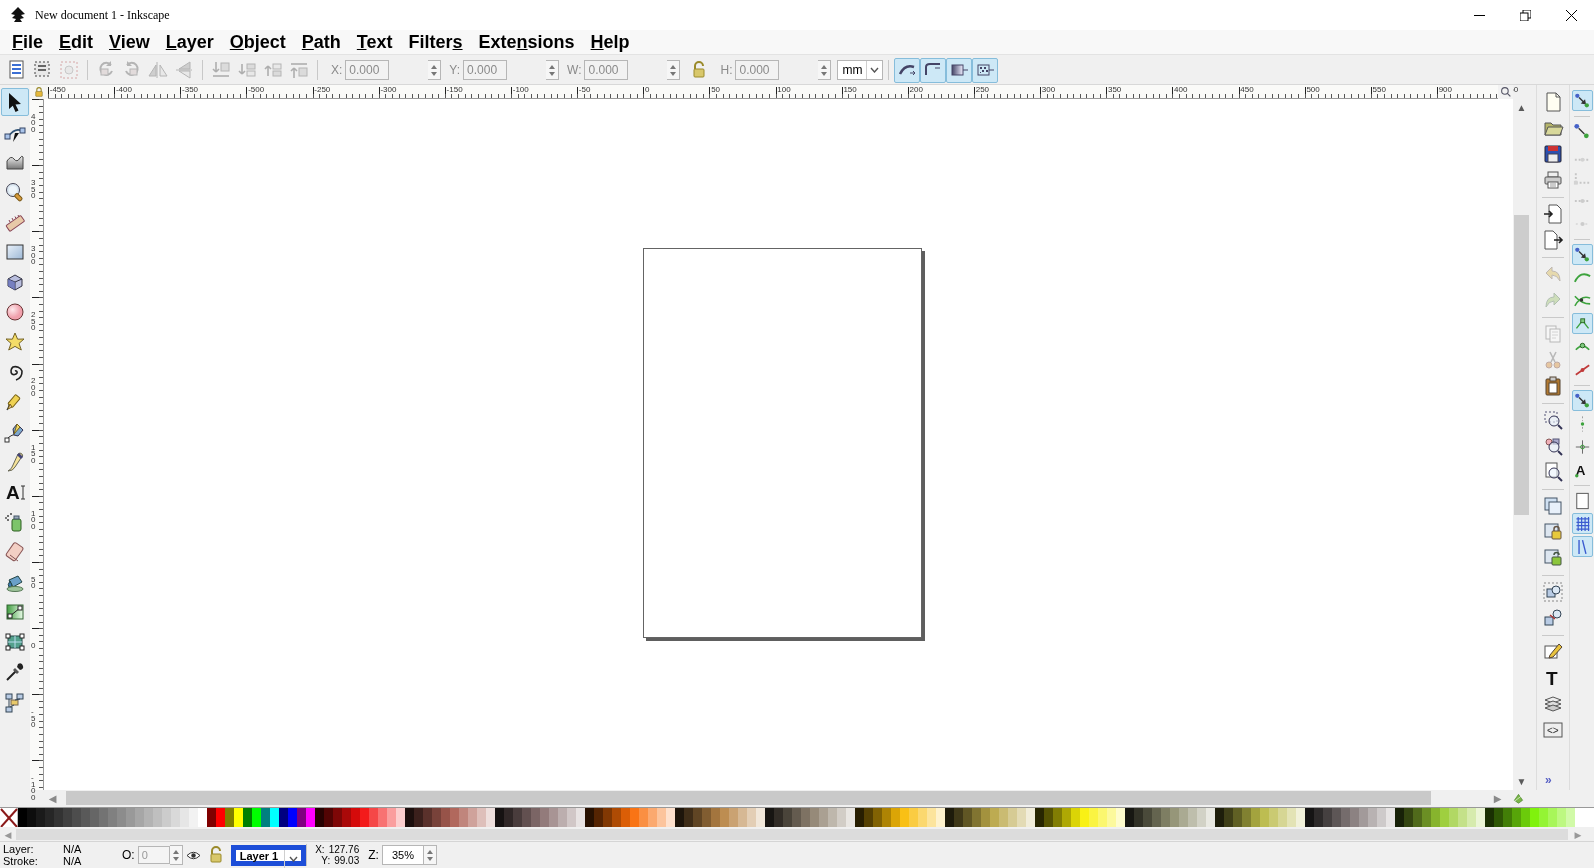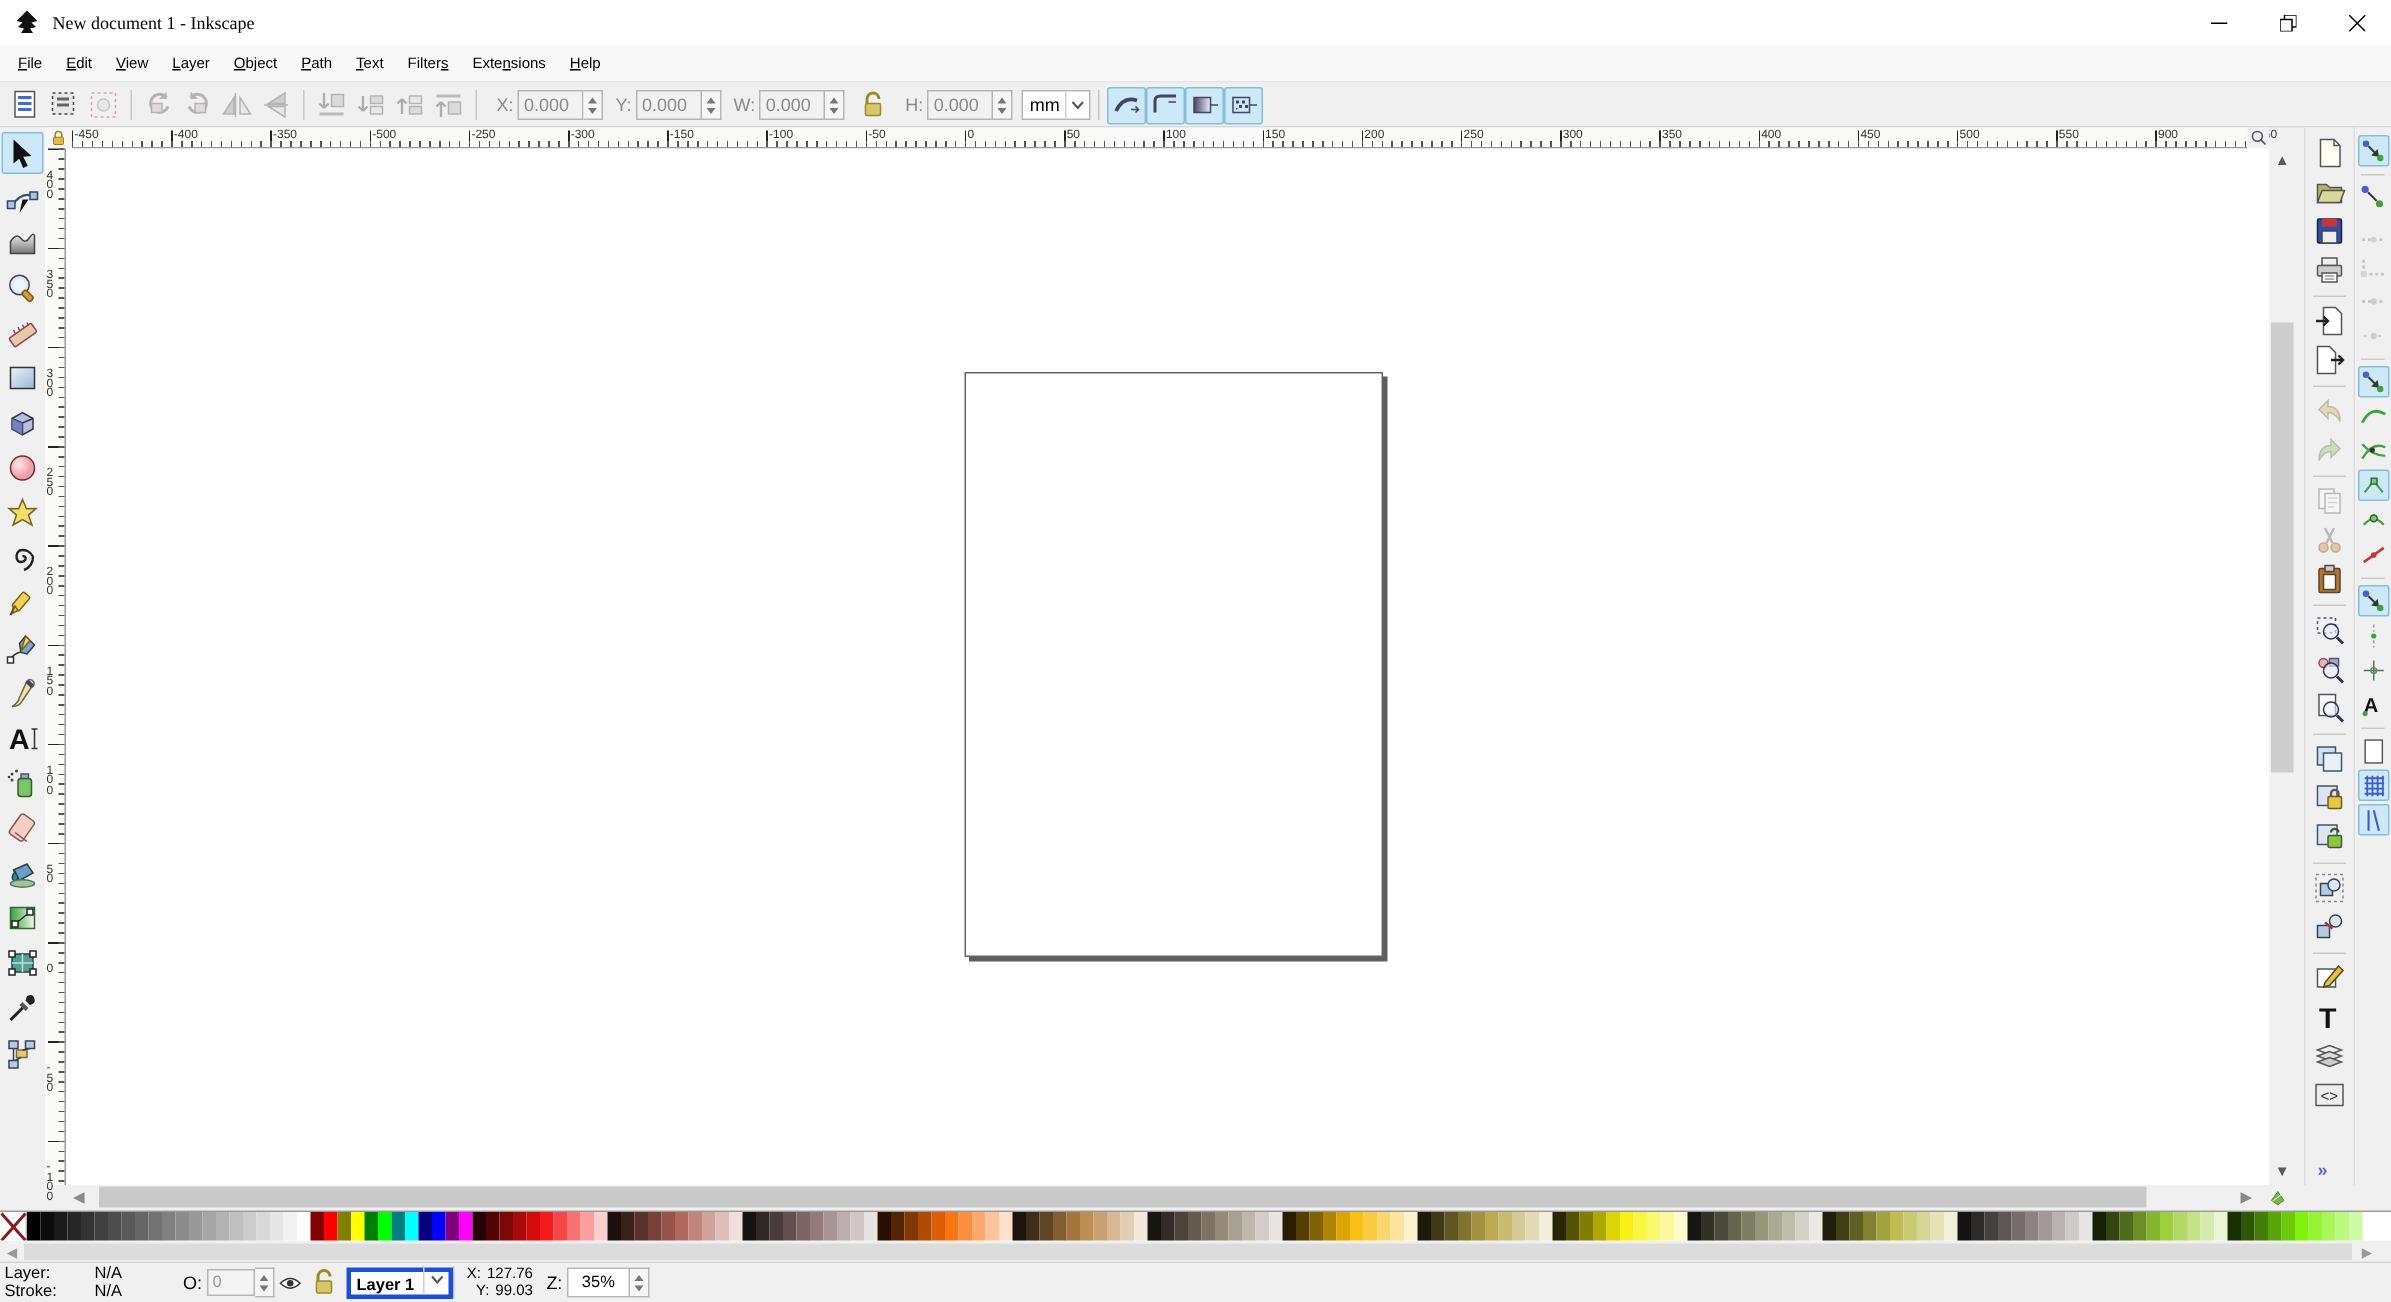--- a/index.html
+++ b/index.html
@@ -8,31 +8,31 @@
 
   
   .titlebar{position:absolute;left:0;top:0;width:1594px;height:30px;background:#ffffff;border-bottom:0;display:flex;align-items:center;}
   .titlebar .appicon{width:18px;height:18px;margin:0 8px 0 9px;}
   .title-text{font-size:12px;color:#000;font-family:Liberation Serif, serif;}
   .winbtns{position:absolute;right:0;top:0;height:30px;display:flex;}
   .winbtn{width:46px;height:30px;display:flex;align-items:center;justify-content:center;}
 
   
   .menubar{position:absolute;left:0;top:30px;width:1594px;height:25px;background:#f8f8f8;border-bottom:1px solid #e3e3e3;display:flex;align-items:center;padding-left:4px;}
-  .menuitem{padding:4px 8px;font-size:10px;}
+  .menuitem{padding:4px 8px;font-size:18px;font-weight:bold;}
   .menuitem u{text-decoration:underline;}
 
   
   .toolbar{position:absolute;left:0;top:56px;width:1594px;height:29px;background:#f0f0f0;border-bottom:1px solid #d8d8d8;display:flex;align-items:center;padding-left:4px;}
   .tbtn{width:26px;height:25px;border-radius:2px;display:flex;align-items:center;justify-content:center;flex:0 0 auto;}
   .tbtn.disabled{opacity:.38;}
   .tbtn.active{background:#cde8f6;border:1px solid #86bddb;}
   .tsep{width:1px;height:20px;background:#c8c8c8;margin:0 5px;flex:0 0 auto;}
   .fldlabel{color:#8a8a8a;font-size:12px;margin:0 3px 0 8px;}
-  .numfield{display:flex;flex:0 0 auto;align-items:center;}
+  .numfield{display:flex;flex:0 0 auto;align-items:center;gap:39px;}
   .numfield input{width:44px;height:20px;border:1px solid #b6b6b6;background:#f2f2f2;color:#8a8a8a;font-size:12px;padding:0 3px;}
   .spin{width:13px;height:20px;border:1px solid #b6b6b6;border-left:0;background:#f6f6f6;display:flex;flex-direction:column;align-items:center;justify-content:center;gap:3px;}
   .spin i{width:0;height:0;border-left:3px solid transparent;border-right:3px solid transparent;}
   .spin .up{border-bottom:4px solid #777;}
   .spin .dn{border-top:4px solid #777;}
   .unitsel{display:flex;align-items:center;border:1px solid #b6b6b6;background:#fff;height:20px;margin-left:6px;flex:0 0 auto;}
   .unitsel .uval{padding:0 4px;font-size:12px;}
   .unitsel .uarrow{width:16px;height:18px;border-left:1px solid #cfcfcf;display:flex;align-items:center;justify-content:center;}
 
   
@@ -92,21 +92,21 @@
 
   
   .statusbar{position:absolute;left:0;top:841px;width:1594px;height:27px;background:#f0f0f0;border-top:1px solid #d5d5d5;display:flex;align-items:center;}
   .fillstroke{width:118px;padding-left:3px;font-size:11px;line-height:12px;}
   .fillstroke .row{display:flex;}
   .fillstroke .lbl{width:60px;}
   .opacity{display:flex;align-items:center;margin-left:4px;}
   .opacity .olbl{font-size:12px;margin-right:3px;}
   .opacity input{width:32px;height:18px;border:1px solid #b6b6b6;background:#f4f4f4;color:#999;font-size:11px;padding:0 3px;}
   .sicon{width:22px;height:20px;display:flex;align-items:center;justify-content:center;}
-  .layersel{display:flex;align-items:flex-end;height:21px;border:3px solid #1d4ed8;background:#fff;margin-left:4px;}
+  .layersel{display:flex;align-items:flex-start;height:21px;border:5px solid #1d4ed8;background:#fff;margin-left:4px;}
   .layersel .lval{font-size:11px;font-weight:bold;padding:0 6px 0 4px;}
   .layersel .uarrow{width:17px;height:19px;border-left:1px solid #cfcfcf;display:flex;align-items:center;justify-content:center;}
   .statusmsg{margin-left:10px;font-size:12.5px;white-space:nowrap;overflow:hidden;flex:1;}
   .statusmsg b{font-weight:bold;}
   .coords{border-left:1px solid #c4c4c4;padding:0 6px 0 8px;font-family:"DejaVu Sans Mono",monospace;font-size:10px;line-height:11px;text-align:right;}
   .coords .crow{display:flex;justify-content:flex-end;gap:4px;}
   .zoomctl{display:flex;align-items:center;padding-right:2px;}
   .zoomctl .zlbl{font-size:12px;margin:0 3px;}
   .zoomctl input{width:42px;height:20px;border:1px solid #b6b6b6;background:#fff;font-size:11px;text-align:center;}
 </style>

